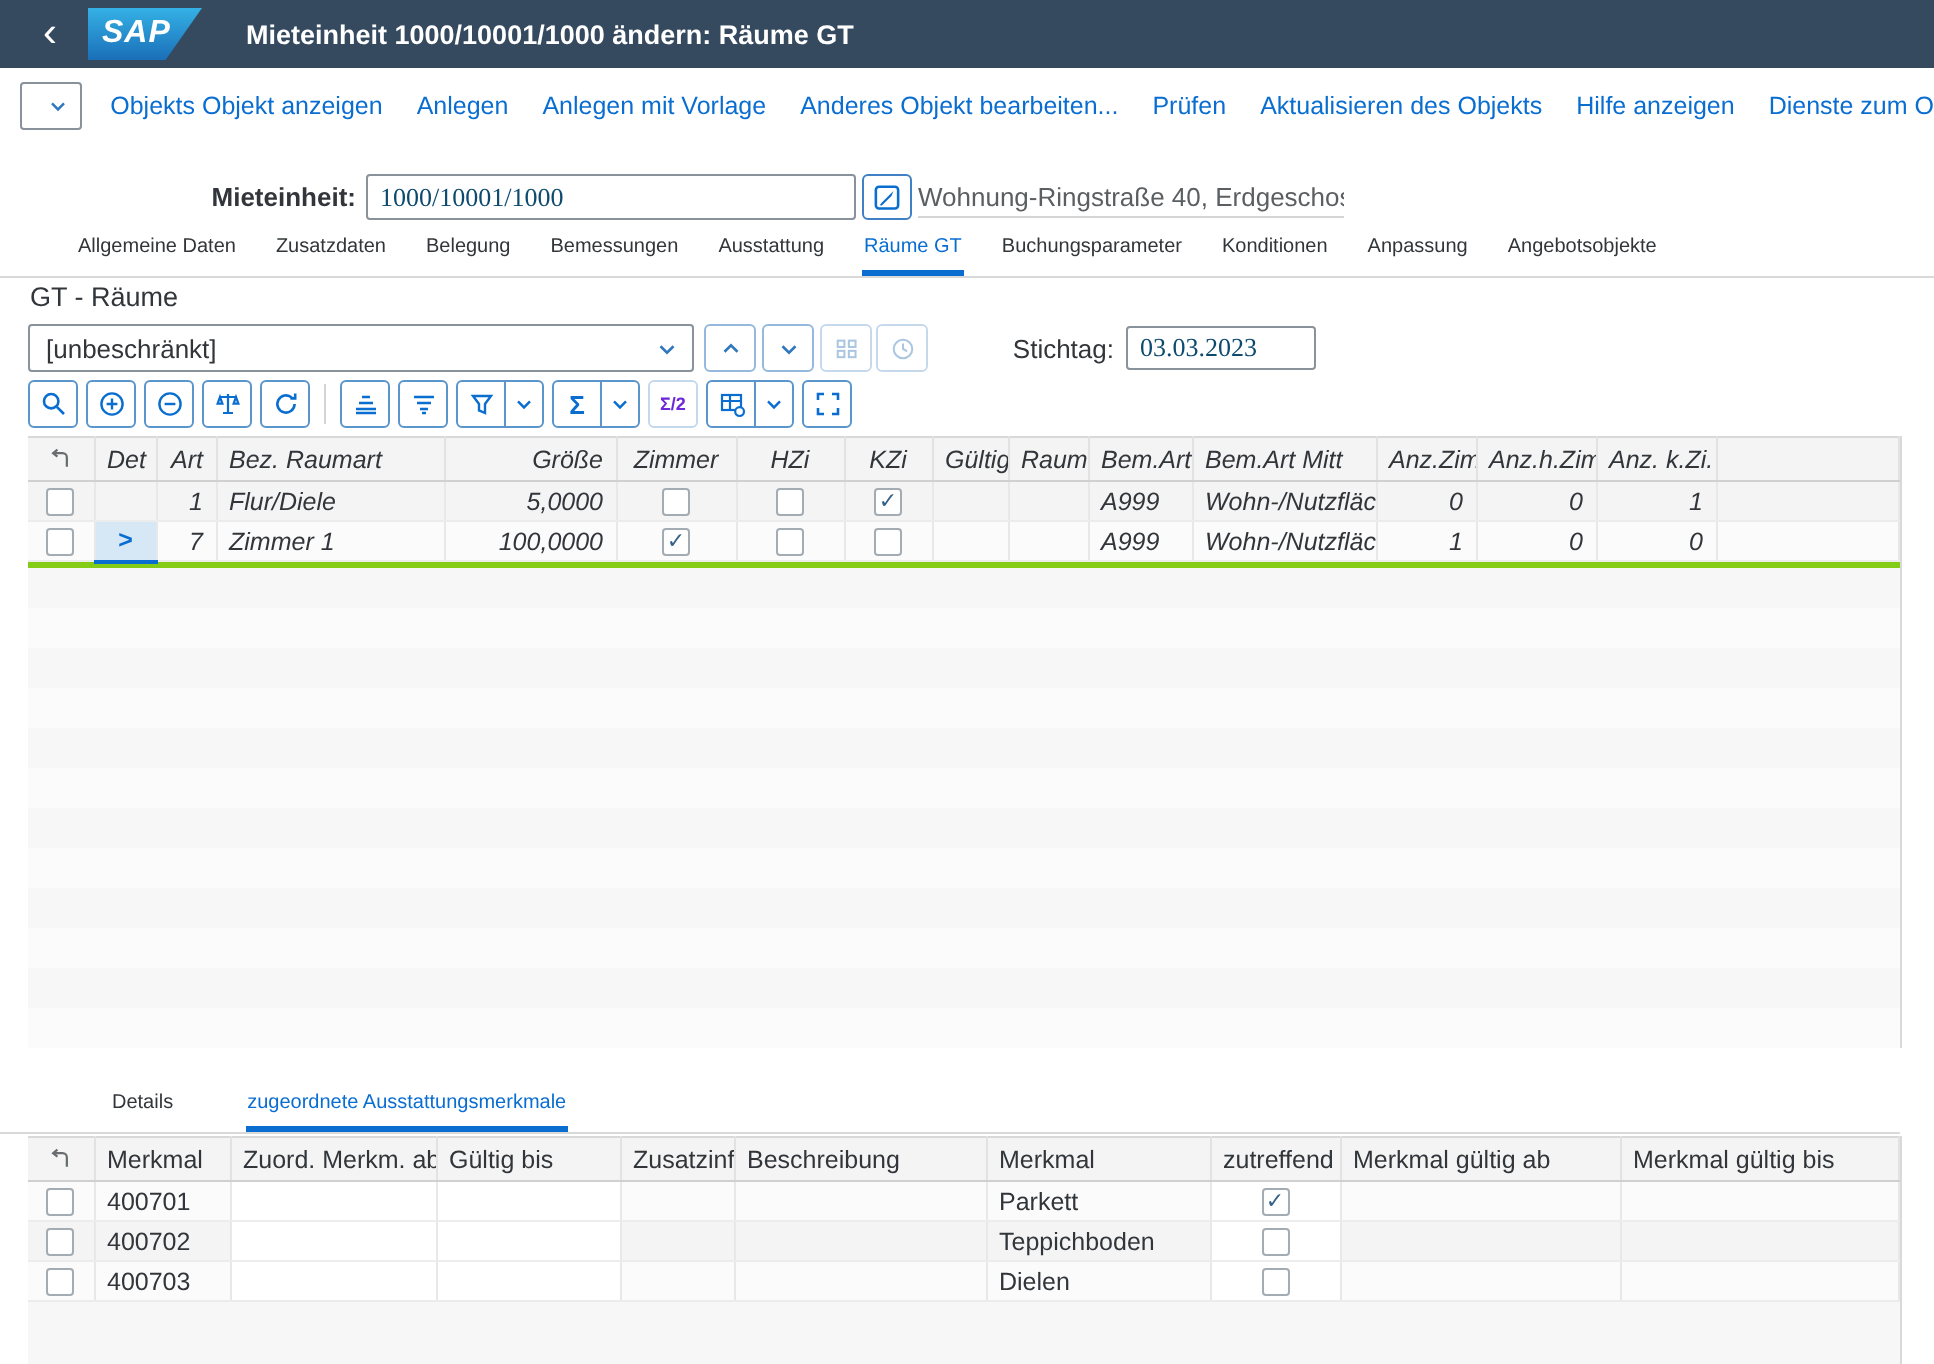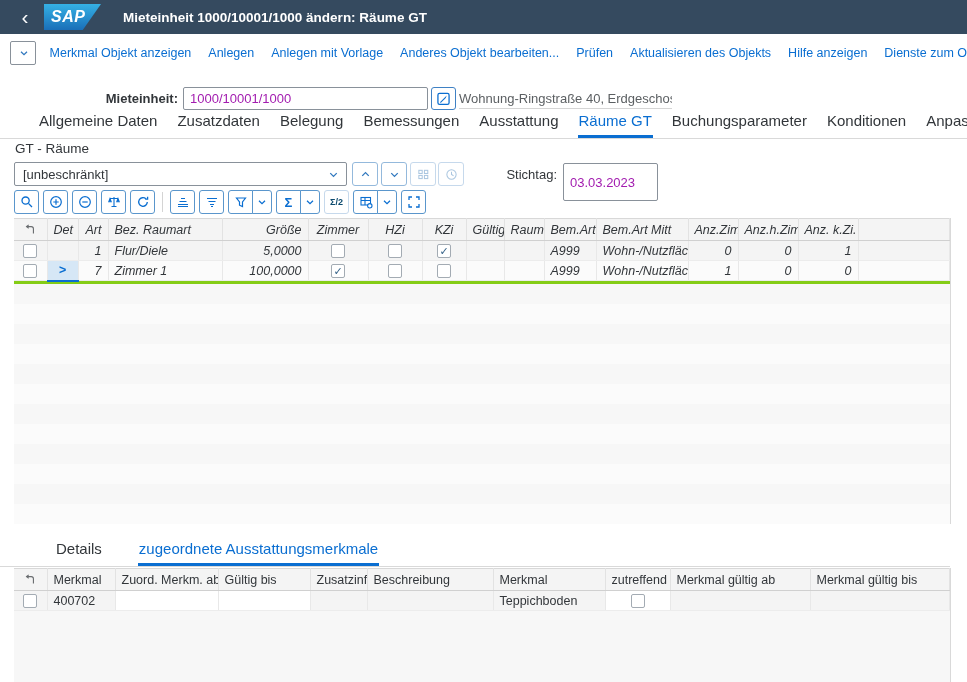--- a/index.html
+++ b/index.html
@@ -21,59 +21,59 @@
   
   .menubar { position:absolute; top:34px; left:0; width:967px; height:38px;
              display:flex; align-items:center; padding-left:10px; white-space:nowrap; overflow:hidden; }
   .combo { width:158px; height:24px; border:1px solid #89919a; border-radius:2px; background:#fff;
            display:flex; align-items:center; justify-content:flex-end; padding-right:5px; margin-right:14px; }
   .menulink { color:#0a6ed1; font-size:12.5px; margin-left:17px; cursor:pointer; }
 
   
   .obj-label { position:absolute; top:91px; left:0; width:178px; text-align:right; font-weight:bold; }
   .txtfield { position:absolute; border:1px solid #89919a; border-radius:2px; background:#fff;
-              font-family:Liberation Sans, sans-serif; font-size:13px;
-              color:#a21caf; padding:0 6px; }
+              font-family:Liberation Serif, serif; font-size:13px;
+              color:#0c4a6e; padding:0 6px; }
   .obj-input { top:87px; left:183px; width:245px; height:23px; }
   .edit-btn { position:absolute; top:87px; left:431px; width:25px; height:23px; background:#fff;
               border:1px solid #3f81c4; border-radius:3px; color:#0a6ed1;
               display:flex; align-items:center; justify-content:center; cursor:pointer; }
   .obj-desc { position:absolute; top:91px; left:459px; width:213px; color:#5b5f62;
               white-space:nowrap; overflow:hidden; border-bottom:1px solid #d5d5d5; height:18px; }
 
   
   .tabstrip { position:absolute; left:0; width:967px; height:27px; border-bottom:1px solid #d9d9d9;
               display:flex; align-items:flex-end; white-space:nowrap; overflow:hidden; }
   .tabstrip.main { top:112px; padding-left:38px; gap:18px; }
   .tabstrip.detail { top:540px; padding-left:55px; gap:35px; width:950px; }
-  .tab { font-size:15px; padding:0 1px 6px 1px; border-bottom:3px solid transparent; cursor:pointer; }
+  .tab { font-size:10px; padding:0 1px 6px 1px; border-bottom:3px solid transparent; cursor:pointer; }
   .tab.active { color:#0a6ed1; border-bottom-color:#0a6ed1;margin-top:40px; }
 
   .section-title { position:absolute; top:141px; left:15px; font-size:13.5px; }
 
   
   .select { position:absolute; top:162px; left:14px; width:333px; height:24px; border:1px solid #89919a;
             border-radius:2px; background:#fff; display:flex; align-items:center;
             justify-content:space-between; padding:0 6px 0 8px; cursor:pointer; }
   .sqbtn { position:absolute; top:162px; width:26px; height:24px; background:#fff;
            border:1px solid #94b9dc; border-radius:3px; color:#2f77be;
            display:flex; align-items:center; justify-content:center; cursor:pointer; }
   .sqbtn.dis { border-color:#c6d9ec; color:#aac6e0; }
   .stichtag-label { position:absolute; top:167px; left:455px; width:102px; text-align:right; }
-  .date-input { top:163px; left:563px; width:95px; height:38px; }
+  .date-input { top:163px; left:563px; width:95px; height:22px; }
 
   
   .toolbar { position:absolute; top:190px; left:14px; display:flex; align-items:center; }
   .tbtn { width:25px; height:24px; background:#fff; border:1px solid #5a96cc; border-radius:3px;
           color:#0a6ed1; display:flex; align-items:center; justify-content:center;
           margin-right:4px; cursor:pointer; font-size:13px; }
   .tsplit { display:flex; margin-right:4px; }
   .tsplit .tbtn { margin-right:0; border-radius:3px 0 0 3px; }
   .tsplit .tbtn.dd { width:20px; margin-left:-1px; border-radius:0 3px 3px 0; }
-  .tbtn.dis { border-color:#c6d9ec; color:#0c4a6e; }
+  .tbtn.dis { border-color:#c6d9ec; color:#6d28d9; }
   .tdivider { width:1px; height:20px; background:#d4d4d4; margin:0 7px 0 3px; }
 
   
   .table-area { position:absolute; left:14px; top:218px; width:936px; height:306px; background:#84cc16;font-style:italic; }
   .stripes { position:absolute; left:0; top:66px; width:936px; height:240px;
              background:repeating-linear-gradient(180deg,#f7f7f7 0 20px,#fbfbfb 20px 40px); }
   .btm-area { position:absolute; left:14px; top:568px; width:936px; height:114px; background:#f7f7f7; }
   table.grid { border-collapse:collapse; table-layout:fixed; width:936px; font-size:12.5px;
                position:relative; }
   .grid th { height:22px; background:#f4f4f4; font-weight:normal; text-align:left; padding:0 6px;
@@ -108,21 +108,21 @@
   <div class="saplogo">SAP</div>
   <div class="apptitle">Mieteinheit 1000/10001/1000 ändern: Räume GT</div>
 </div>
 
 <div class="menubar">
   <div class="combo">
     <svg width="12" height="12" viewBox="0 0 14 14" stroke="#2f77be" stroke-width="1.4" fill="none">
         <path d="M3.5 5.5 7 9l3.5-3.5"></path>
       </svg>
   </div>
-  <span class="menulink" style="margin-left:0">Merkmal Objekt anzeigen</span>
+  <span class="menulink" style="margin-left:0">Objekts Objekt anzeigen</span>
   <span class="menulink">Anlegen</span>
   <span class="menulink">Anlegen mit Vorlage</span>
   <span class="menulink">Anderes Objekt bearbeiten...</span>
   <span class="menulink">Prüfen</span>
   <span class="menulink">Aktualisieren des Objekts</span>
   <span class="menulink">Hilfe anzeigen</span>
   <span class="menulink">Dienste zum O</span>
 </div>
 
 <div class="obj-label">Mieteinheit:</div>
@@ -387,28 +387,52 @@
       <th>Merkmal</th>
       <th>Zuord. Merkm. ab</th>
       <th>Gültig bis</th>
       <th>Zusatzinfo</th>
       <th>Beschreibung</th>
       <th>Merkmal</th>
       <th>zutreffend</th>
       <th>Merkmal gültig ab</th>
       <th>Merkmal gültig bis</th>
     </tr>
+    <tr class="r1">
+      <td class="selcell"><span class="cb" data-state="0"></span></td>
+      <td>400701</td>
+      <td class="ed"></td>
+      <td class="ed"></td>
+      <td></td>
+      <td></td>
+      <td>Parkett</td>
+      <td class="ed selcell"><span class="cb" data-state="1"></span></td>
+      <td></td>
+      <td></td>
+    </tr>
     <tr class="r0">
       <td class="selcell"><span class="cb" data-state="0"></span></td>
       <td>400702</td>
       <td class="ed"></td>
       <td class="ed"></td>
       <td></td>
       <td></td>
       <td>Teppichboden</td>
       <td class="ed selcell"><span class="cb" data-state="0"></span></td>
       <td></td>
       <td></td>
     </tr>
+    <tr class="r1">
+      <td class="selcell"><span class="cb" data-state="0"></span></td>
+      <td>400703</td>
+      <td class="ed"></td>
+      <td class="ed"></td>
+      <td></td>
+      <td></td>
+      <td>Dielen</td>
+      <td class="ed selcell"><span class="cb" data-state="0"></span></td>
+      <td></td>
+      <td></td>
+    </tr>
   </tbody>
     </table>
 </div>
 <div class="vstrip btm"></div>
 
 </body></html>

